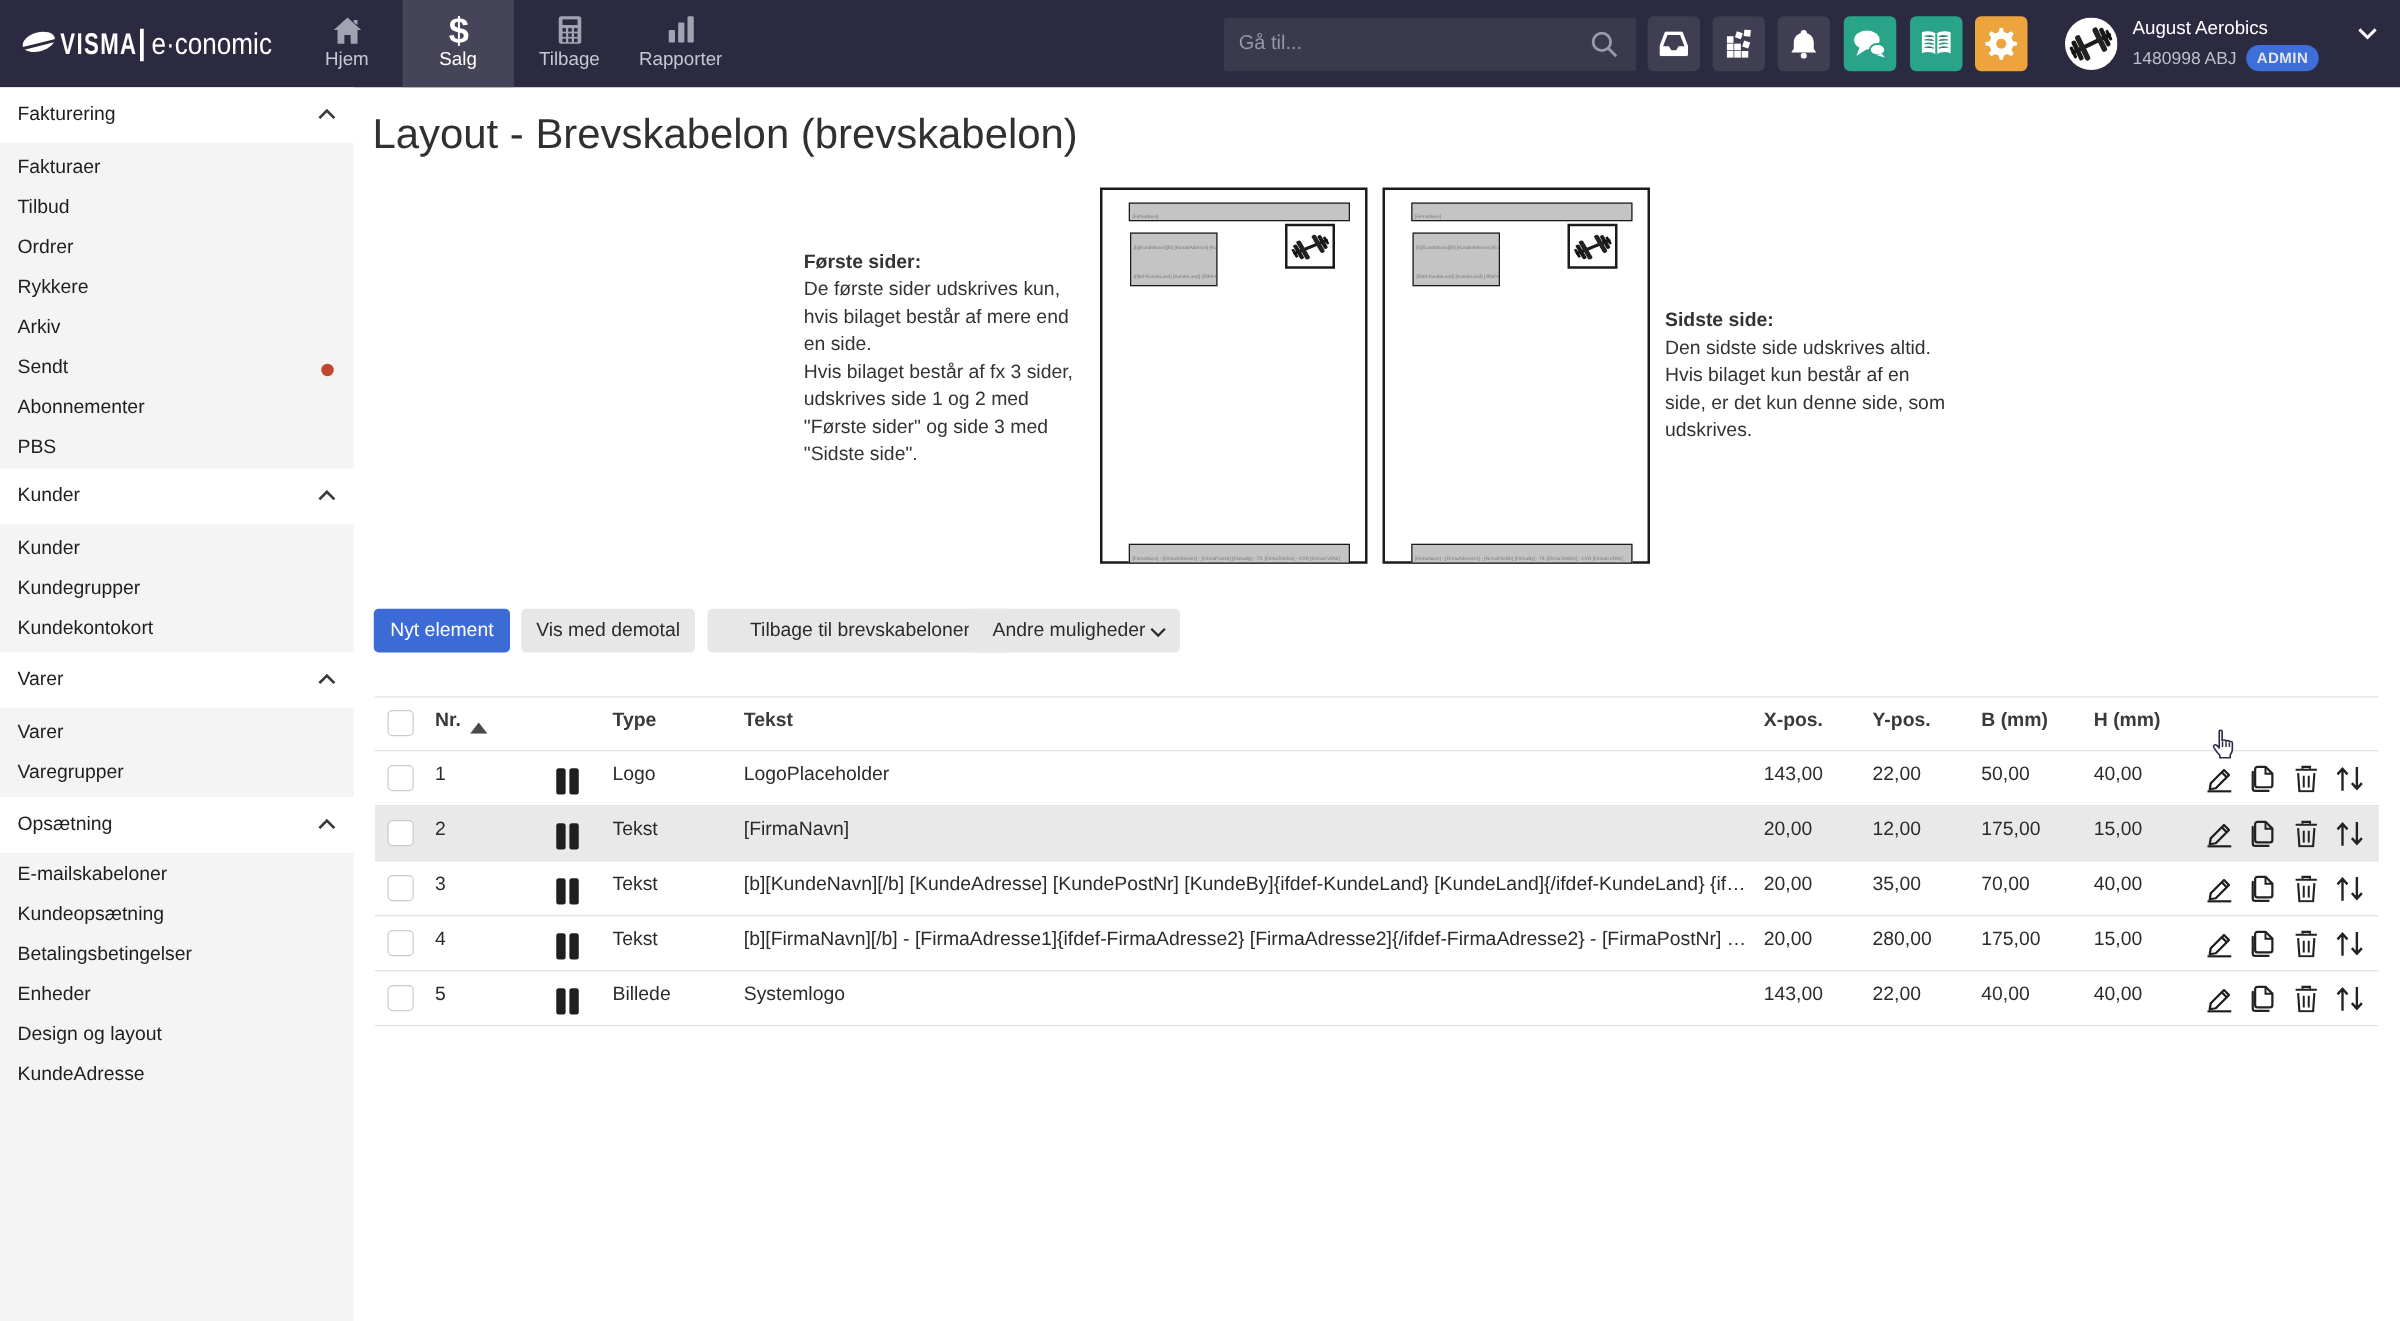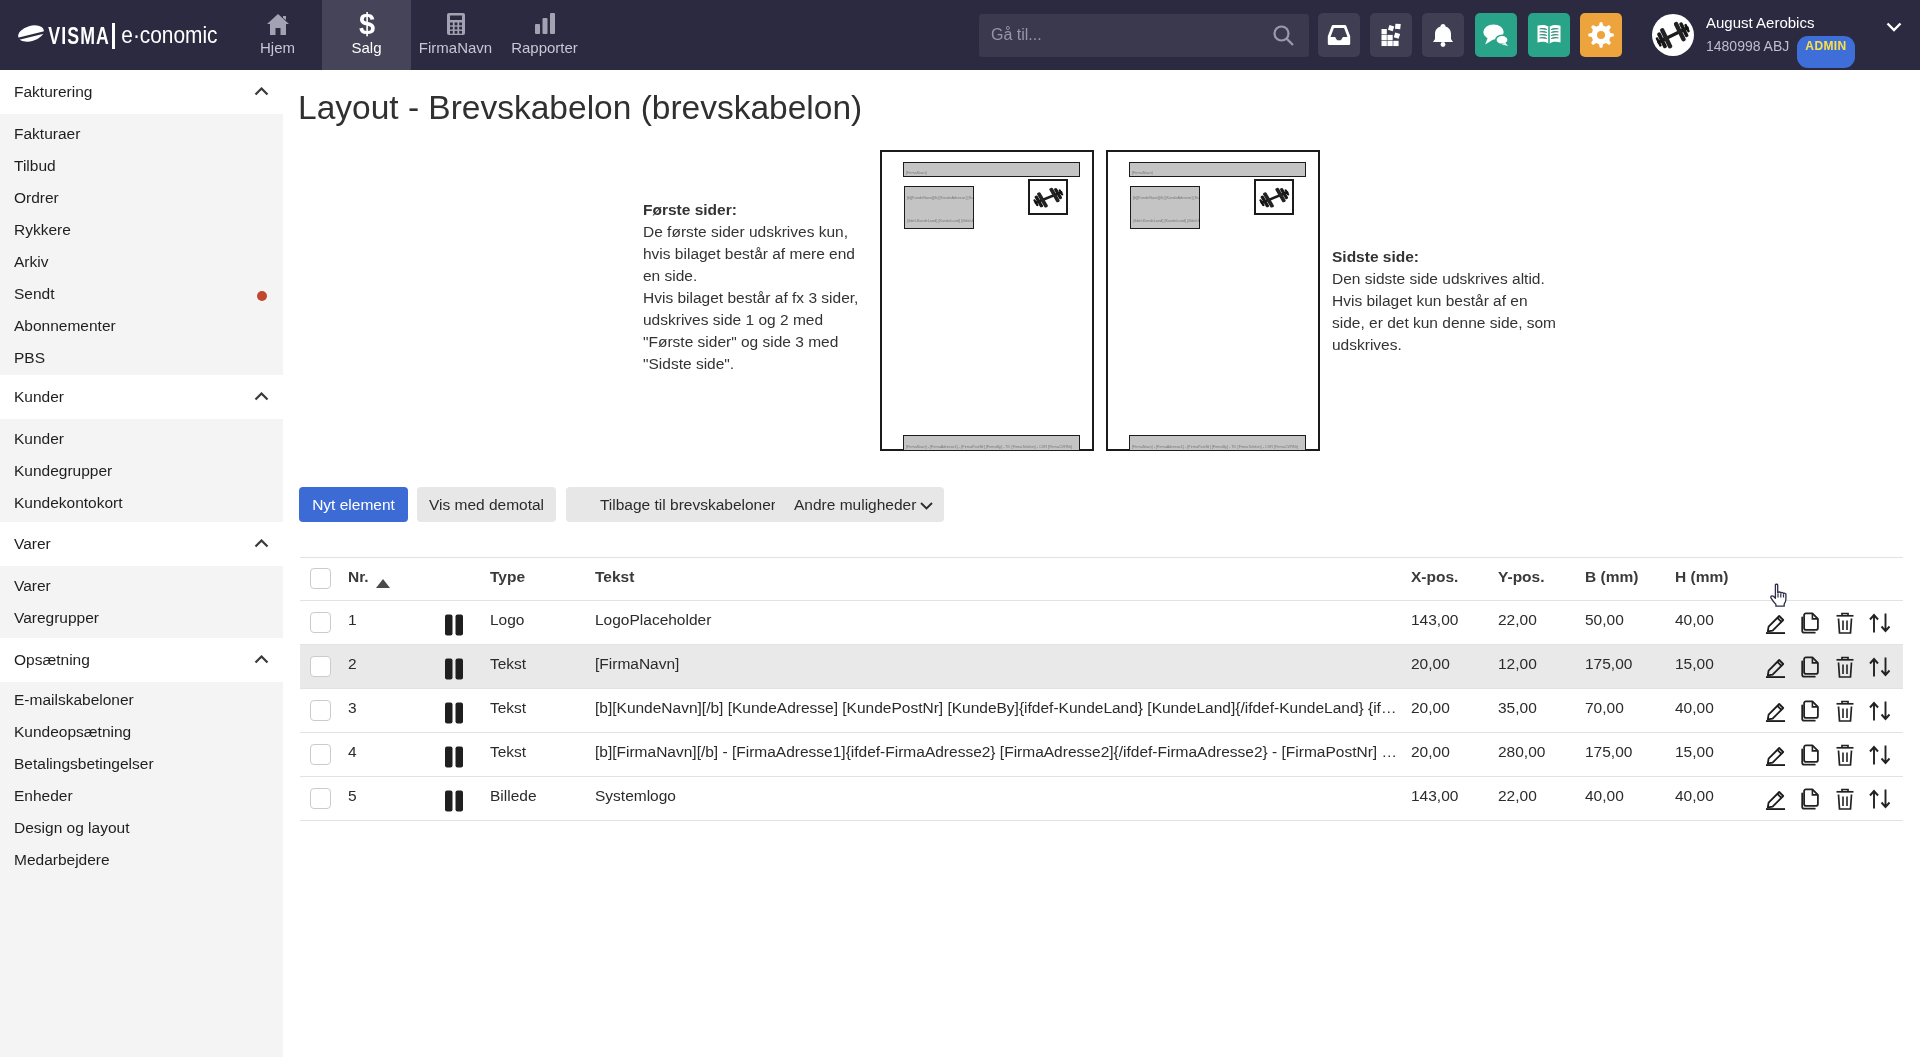--- a/index.html
+++ b/index.html
@@ -96,21 +96,21 @@
             <rect x="15.2" y="10.5" width="2.8" height="2.8"></rect>
             <rect x="6" y="14.7" width="2.8" height="2.8"></rect>
             <rect x="10.6" y="14.7" width="2.8" height="2.8"></rect>
             <rect x="15.2" y="14.7" width="2.8" height="2.8"></rect>
             <rect x="6" y="18.9" width="2.8" height="2.8"></rect>
             <rect x="10.6" y="18.9" width="2.8" height="2.8"></rect>
             <rect x="15.2" y="18.9" width="2.8" height="2.8"></rect>
           </g>
         </g>
       </svg>
-    <div class="lbl">FirmaNavn</div>
+    <div class="lbl">Tilbage</div>
   </div>
   <div class="navtab" style="left:500px;">
     <svg width="24" height="24" viewBox="0 0 24 24">
         <g fill="#a3a2b2">
           <rect x="2" y="12" width="5" height="10" rx="1"></rect>
           <rect x="9.5" y="6" width="5" height="16" rx="1"></rect>
           <rect x="17" y="1" width="5" height="21" rx="1"></rect>
         </g>
       </svg>
     <div class="lbl">Rapporter</div>
@@ -191,21 +191,21 @@
       <rect x="3.8" y="16" width="2.6" height="10" rx="1.1" fill="#111"></rect>
       <rect x="6.9" y="12.5" width="3.8" height="17" rx="1.6" fill="#191919"></rect>
       <rect x="11.2" y="10" width="4.4" height="22" rx="1.9" fill="#232323"></rect>
       <rect x="26.4" y="10.5" width="4.4" height="21" rx="1.9" fill="#232323"></rect>
       <rect x="31.3" y="13" width="3.6" height="16" rx="1.6" fill="#191919"></rect>
       <rect x="35.4" y="16.5" width="2.5" height="9" rx="1.1" fill="#111"></rect>
     </g>
   </svg>
   <div class="abs" style="left:1706px; top:14px; color:#fff; font-size:15px;">August Aerobics</div>
   <div class="abs" style="left:1706px; top:38px; color:#bfbecd; font-size:14px;">1480998 ABJ</div>
-  <div class="abs" style="left:1797px; top:36px; width:58px; height:32px; background:#3e6fd9; border-radius:11px; color:#fde047; font-size:12px; font-weight:700; text-align:center; line-height:21px; letter-spacing:0.4px;">ADMIN</div>
+  <div class="abs" style="left:1797px; top:36px; width:58px; height:21px; background:#3e6fd9; border-radius:11px; color:#e5e5e5; font-size:12px; font-weight:700; text-align:center; line-height:21px; letter-spacing:0.4px;">ADMIN</div>
   <svg class="abs" style="left:1886px; top:22px;" width="16" height="10" viewBox="0 0 16 10">
       <path d="M1.5 1.5 L8 8 L14.5 1.5" fill="none" stroke="#fff" stroke-width="2.4"></path>
     </svg>
 </div>
 
 <div id="sidebar">
   <div class="sb-head">
       <div class="t">Fakturering</div>
       <svg width="15" height="9" viewBox="0 0 15 9">
         <path d="M1.5 7.5 L7.5 1.5 L13.5 7.5" fill="none" stroke="#3a3a3a" stroke-width="2.2"></path>
@@ -247,21 +247,21 @@
       <svg width="15" height="9" viewBox="0 0 15 9">
         <path d="M1.5 7.5 L7.5 1.5 L13.5 7.5" fill="none" stroke="#3a3a3a" stroke-width="2.2"></path>
       </svg>
     </div>
   <div class="sb-group" style="height:375px; padding-top:2px;">
     <div class="sb-item">E-mailskabeloner</div>
     <div class="sb-item">Kundeopsætning</div>
     <div class="sb-item">Betalingsbetingelser</div>
     <div class="sb-item">Enheder</div>
     <div class="sb-item">Design og layout</div>
-    <div class="sb-item">Medarbejdere</div>
+    <div class="sb-item">KundeAdresse</div>
   </div>
 </div>
 
 <div id="main">
   <h1>Layout - Brevskabelon (brevskabelon)</h1>
 
   <div class="expl" style="left:360px; top:129px; width:230px;"><b>Første sider:</b><br>De første sider udskrives kun,<br>hvis bilaget består af mere end<br>en side.<br>Hvis bilaget består af fx 3 sider,<br>udskrives side 1 og 2 med<br>"Første sider" og side 3 med<br>"Sidste side".</div>
 
   <div class="expl" style="left:1049px; top:176px; width:240px;"><b>Sidste side:</b><br>Den sidste side udskrives altid.<br>Hvis bilaget kun består af en<br>side, er det kun denne side, som<br>udskrives.</div>
 

